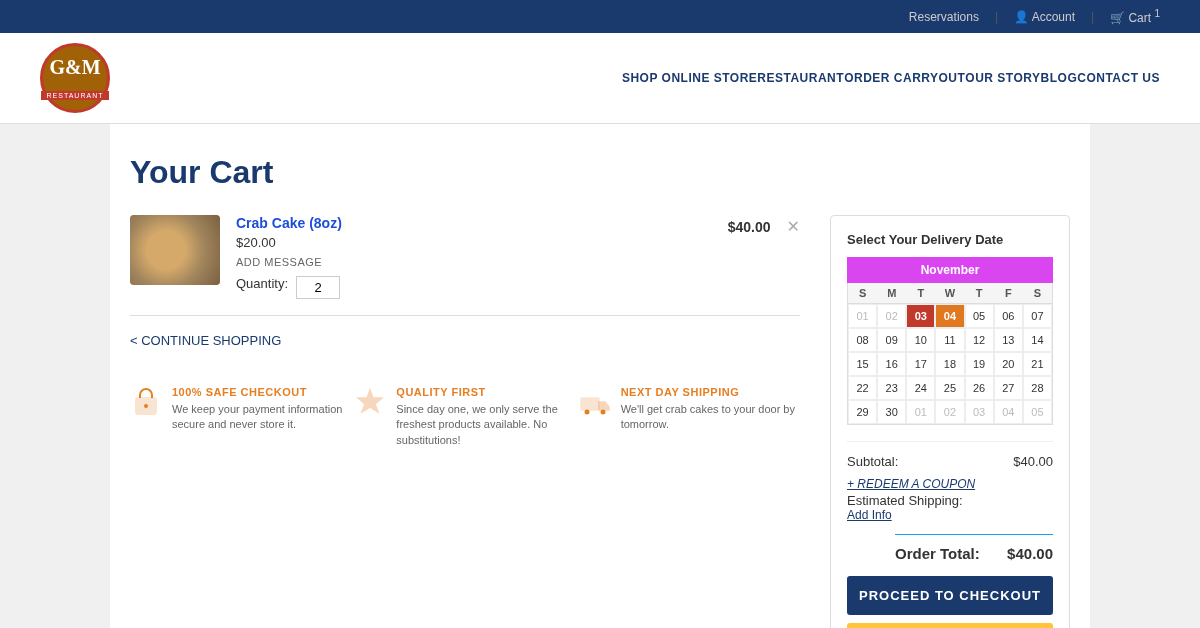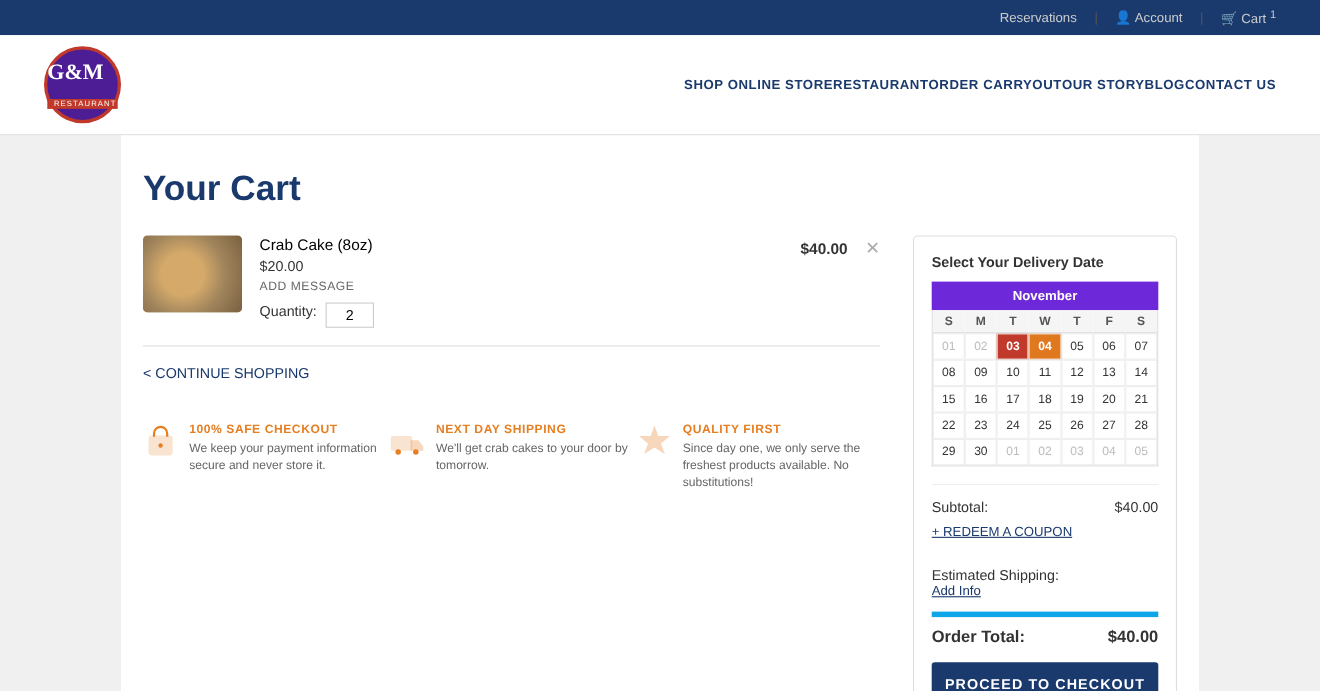--- a/index.html
+++ b/index.html
@@ -27,24 +27,25 @@
       justify-content: space-between;
       border-bottom: 1px solid #ddd;
     }
     .logo-area {
       display: flex;
       align-items: center;
     }
     .logo-badge {
       width: 70px;
       height: 70px;
-      background: #4c1d95;
+      background: #a16207;
       border-radius: 50%;
       display: flex;
       flex-direction: column;
+      align-items: center;
       justify-content: center;
       border: 3px solid #c0392b;
       position: relative;
       gap: 12px;
     }
     .logo-gm {
       color: #fff;
       font-weight: bold;
       font-size: 20px;
       font-family: serif;
@@ -117,22 +118,22 @@
     .cart-item-img-inner {
       width: 100%;
       height: 100%;
       background: radial-gradient(circle at 40% 50%, #d4a96a 30%, #a0845c 60%, #7a6040 100%);
       position: relative;
     }
     .cart-item-info {
       flex: 1;
     }
     .cart-item-name {
-      color: #000000;
-      font-weight: normal;
+      color: #1d4ed8;
+      font-weight: bold;
       font-size: 14px;
       margin-bottom: 4px;
     }
     .cart-item-price {
       color: #333;
       font-size: 13px;
       margin-bottom: 6px;
     }
     .cart-item-add-msg {
       color: #666;
@@ -225,21 +226,21 @@
       font-weight: bold;
       color: #333;
       margin-bottom: 10px;
     }
 
     
     .calendar {
       font-size: 11px;
     }
     .cal-header {
-      background: #6d28d9;
+      background: #d946ef;
       color: #fff;
       text-align: center;
       padding: 6px;
       font-weight: bold;
       font-size: 12px;
     }
     .cal-grid {
       display: grid;
       grid-template-columns: repeat(7, 1fr);
       border: 1px solid #ddd;
@@ -275,43 +276,45 @@
     .summary-row {
       display: flex;
       justify-content: space-between;
       font-size: 13px;
       margin-bottom: 8px;
     }
     .coupon-link {
       color: #1a3a6e;
       font-size: 12px;
       cursor: pointer;
-      margin-bottom: 25px;
+      margin-bottom: 2px;
       display: block;
+      font-style: italic;
     }
     .shipping-row {
       display: flex;
       justify-content: space-between;
       font-size: 13px;
       margin-bottom: 12px;
       flex-direction: column;
     }
     .add-info-link {
       color: #1a3a6e;
       font-size: 12px;
       cursor: pointer;
     }
     .order-total-row {
       display: flex;
       justify-content: space-between;
       font-size: 15px;
       font-weight: bold;
-      border-top: 5px solid #0ea5e9;
+      border-top: 1px solid #0ea5e9;
       padding-top: 10px;
       margin-bottom: 14px;
+      margin-left: 48px;
     }
 
     .checkout-btn {
       width: 100%;
       background: #1a3a6e;
       color: #fff;
       border: none;
       padding: 12px;
       font-size: 13px;
       font-weight: bold;
@@ -418,41 +421,41 @@
           </div>
           <div>
             <div class="feature-title">100% SAFE CHECKOUT</div>
             <div class="feature-desc">We keep your payment information secure and never store it.</div>
           </div>
         </div>
 
         <div class="feature-item">
           <div class="feature-icon">
             <svg width="32" height="32" viewBox="0 0 32 32" fill="none">
+              <polygon points="16,4 19,12 28,12 21,18 24,26 16,21 8,26 11,18 4,12 13,12" fill="#e67e22" opacity="0.3" stroke="#e67e22" stroke-width="1.5"></polygon>
+            </svg>
+          </div>
+          <div>
+            <div class="feature-title">QUALITY FIRST</div>
+            <div class="feature-desc">Since day one, we only serve the freshest products available. No substitutions!</div>
+          </div>
+        </div>
+
+        <div class="feature-item">
+          <div class="feature-icon">
+            <svg width="32" height="32" viewBox="0 0 32 32" fill="none">
               <rect x="2" y="12" width="18" height="12" rx="1" fill="#e67e22" opacity="0.2" stroke="#e67e22" stroke-width="1.5"></rect>
               <path d="M20 16h6l4 5v3h-10V16z" fill="#e67e22" opacity="0.3" stroke="#e67e22" stroke-width="1.5"></path>
               <circle cx="8" cy="26" r="2.5" fill="#e67e22"></circle>
               <circle cx="24" cy="26" r="2.5" fill="#e67e22"></circle>
             </svg>
           </div>
           <div>
             <div class="feature-title">NEXT DAY SHIPPING</div>
             <div class="feature-desc">We'll get crab cakes to your door by tomorrow.</div>
-          </div>
-        </div>
-
-        <div class="feature-item">
-          <div class="feature-icon">
-            <svg width="32" height="32" viewBox="0 0 32 32" fill="none">
-              <polygon points="16,4 19,12 28,12 21,18 24,26 16,21 8,26 11,18 4,12 13,12" fill="#e67e22" opacity="0.3" stroke="#e67e22" stroke-width="1.5"></polygon>
-            </svg>
-          </div>
-          <div>
-            <div class="feature-title">QUALITY FIRST</div>
-            <div class="feature-desc">Since day one, we only serve the freshest products available. No substitutions!</div>
           </div>
         </div>
       </div>
     </div>
 
     <div class="cart-right">
       <div class="delivery-card">
 
         <div class="delivery-title">Select Your Delivery Date</div>
 

